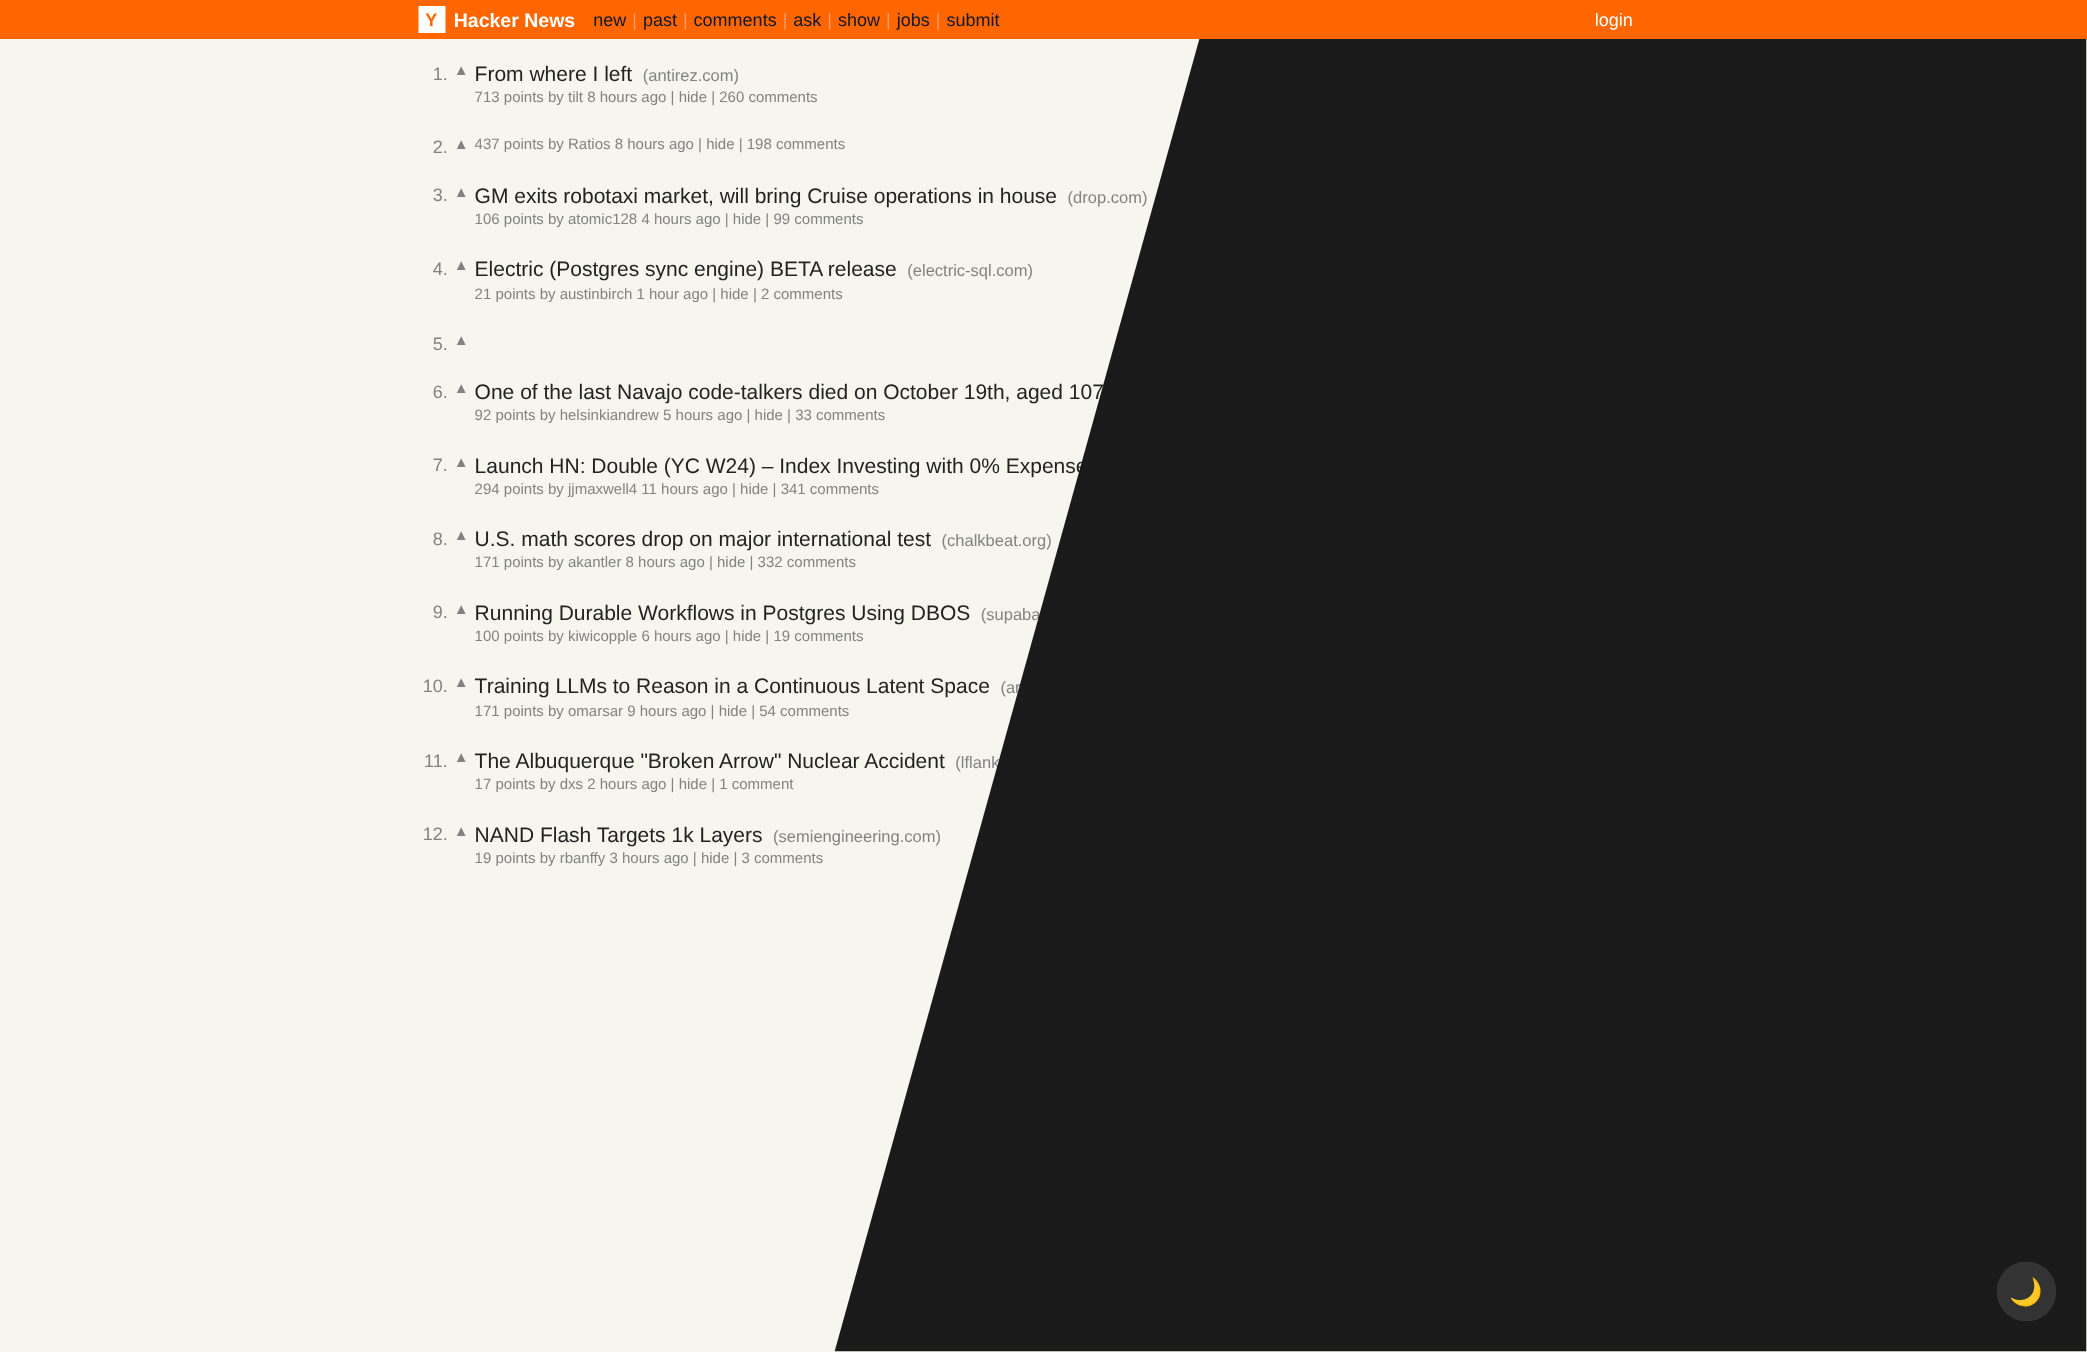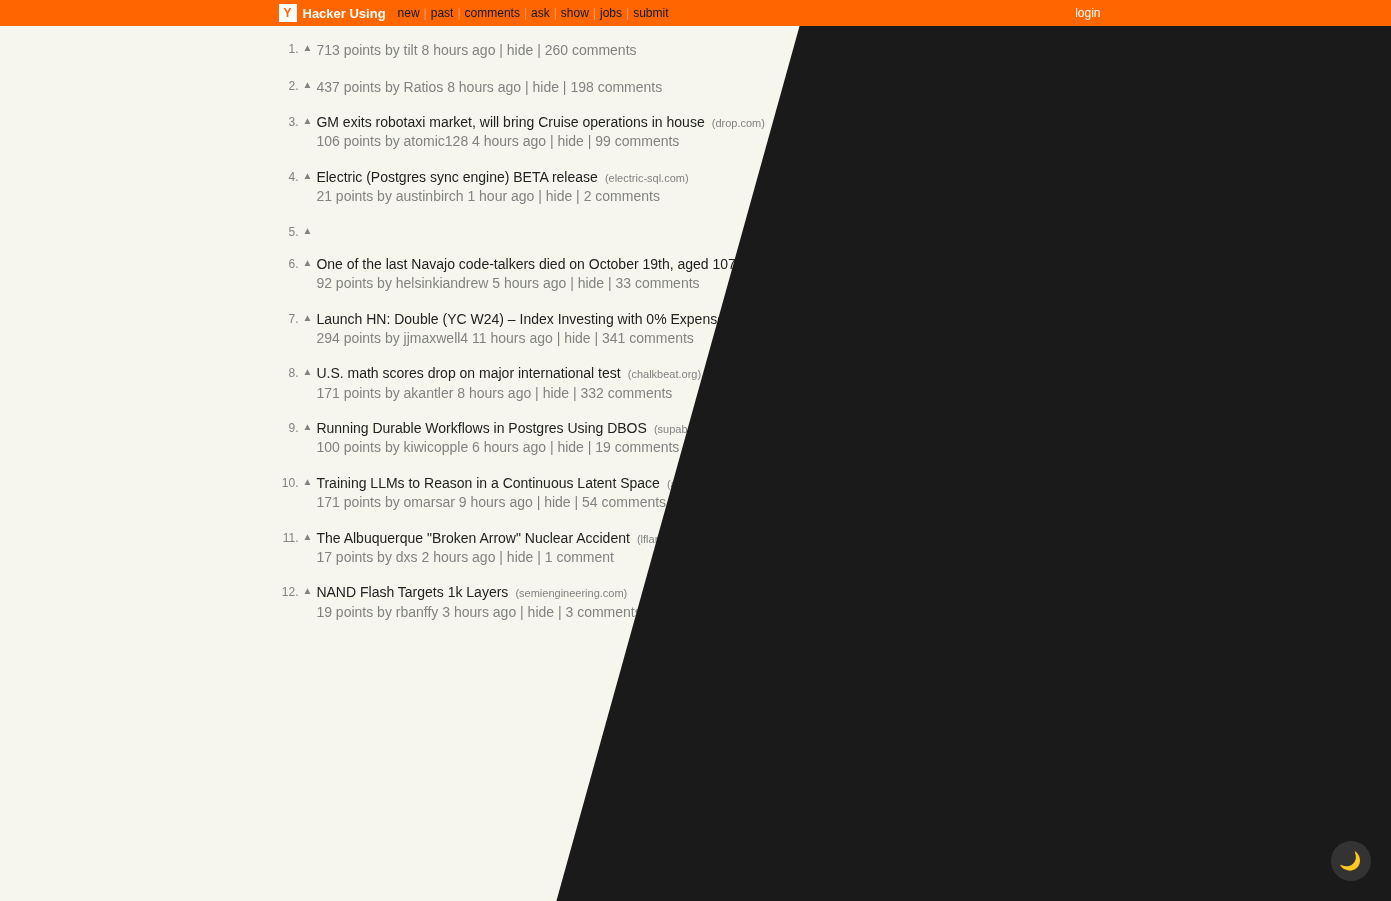--- a/index.html
+++ b/index.html
@@ -62,21 +62,21 @@
       color: #ff9966;
       font-size: 12px;
     }
 
     .header-login {
       margin-left: auto;
       color: #fff;
       font-size: 12px;
       text-decoration: none;
       position: absolute;
-      right: 20px;
+      right: 32px;
       top: 50%;
       transform: translateY(-50%);
     }
 
     .story-item {
       display: flex;
       align-items: flex-start;
       padding: 2px 0 0 0;
       margin-bottom: 4px;
     }
@@ -116,21 +116,21 @@
     }
 
     .story-domain {
       color: #828282;
       font-size: 11px;
       margin-left: 4px;
     }
 
     .story-meta {
       color: #828282;
-      font-size: 14px;
+      font-size: 10px;
       margin-top: 1px;
       line-height: 1.4;
     }
 
     .story-meta a {
       color: #828282;
       text-decoration: none;
     }
 
     .story-spacer {
@@ -179,21 +179,21 @@
 </head>
 <body>
 
 <div class="dark-diagonal"></div>
 
 <div class="full-header-bar">
   <div class="header-inner">
     <div class="header-logo">
       <span>Y</span>
     </div>
-    <span class="header-title" style="margin-left:6px;">Hacker Using</span>
+    <span class="header-title" style="margin-left:6px;">Hacker News</span>
     <nav class="header-nav">
       <a href="#">new</a>
       <span class="sep"> | </span>
       <a href="#">past</a>
       <span class="sep"> | </span>
       <a href="#">comments</a>
       <span class="sep"> | </span>
       <a href="#">ask</a>
       <span class="sep"> | </span>
       <a href="#">show</a>
@@ -205,20 +205,21 @@
     <a href="#" class="header-login">login</a>
   </div>
 </div>
 
 <div class="content-area">
   <div style="height:8px;"></div>
 <div class="story-item">
       <span class="story-number">1.</span>
       <span class="upvote"></span>
       <div class="story-content">
+        <div><a href="#" class="story-title">From where I left</a><span class="story-domain"> (antirez.com)</span></div>
         <div class="story-meta">713 points by <a href="#">tilt</a> 8 hours ago | <a href="#">hide</a> | <a href="#">260 comments</a></div>
       </div>
     </div>
     <div class="story-spacer"></div>
     <div class="story-item">
       <span class="story-number">2.</span>
       <span class="upvote"></span>
       <div class="story-content">
         <div class="story-meta">437 points by <a href="#">Ratios</a> 8 hours ago | <a href="#">hide</a> | <a href="#">198 comments</a></div>
       </div>

